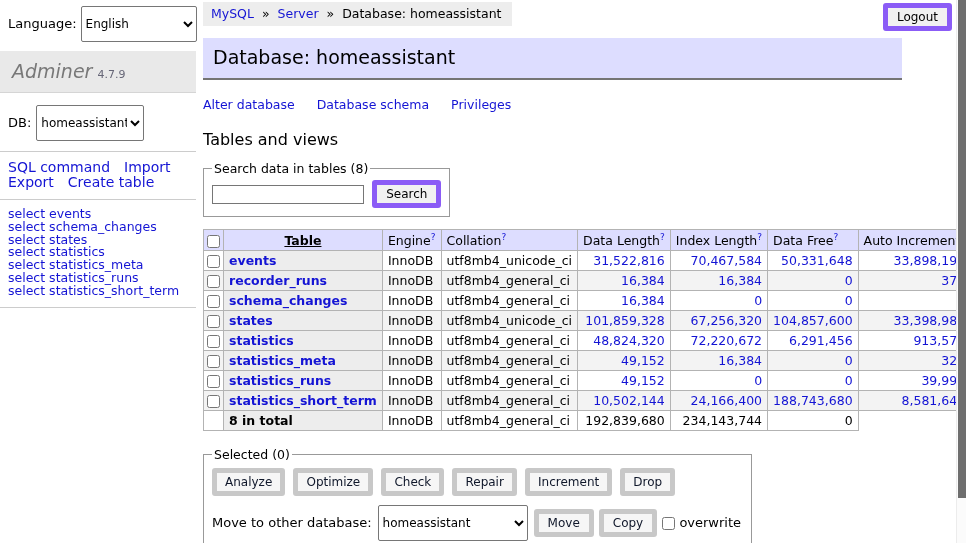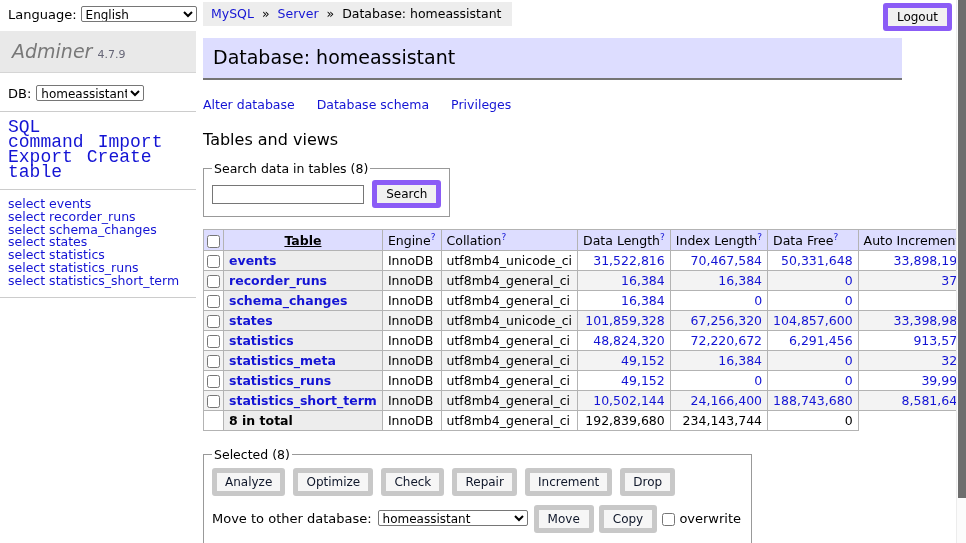--- a/index.html
+++ b/index.html
@@ -21,34 +21,34 @@
   }
   .scrollbar-thumb { position: absolute; top: 0; left: 1px; width: 9px; height: 498px; background: #6e6e6e; }
 
   
   #menu { position: absolute; left: 0; top: 0; width: 196px; }
   .lang-row { padding: 6px 8px 5px 8px; white-space: nowrap; }
   .lang-row label { margin-right: 4px; text-align: center; }
   select {
     font-family: "DejaVu Sans", "Liberation Sans", sans-serif;
     font-size: 12px; border: 1px solid #767676; background: #fff;
-    height: 16px; border-radius: 2px;
+    height: 36px; border-radius: 2px;
   }
   .lang-select { width: 116px; }
   h1.brand {
     margin: 4px 0 0 0; padding: 9px 12px 10px 12px;
     background: #e9e9e9; border-bottom: 1px solid #d5d5d5;
     font-size: 19px; font-weight: normal; font-style: italic; color: #787878;
   }
   h1.brand .version { font-size: 11px; font-style: normal; color: #667; margin-left: 5px; }
   .db-row { padding: 12px 8px 10px 8px; white-space: nowrap; }
   .db-row .db-label { margin-right: 5px; }
   .db-select { width: 108px; }
   .menu-hr { border: 0; border-top: 1px solid #ccc; margin: 0 0 0 0; }
-  .menu-actions { padding: 8px 8px 9px 8px; line-height: 15px; font-size: 18px; font-family: Liberation Mono, monospace; }
+  .menu-actions { padding: 8px 8px 9px 8px; line-height: 15px; font-size: 14px; }
   .menu-actions a { margin-right: 14px; }
   .table-links { padding: 8px 8px 9px 8px; }
   .table-links a { display: block; font-size: 12.5px; line-height: 12.8px; white-space: nowrap; }
 
   
   #content { margin-left: 203px; margin-right: 64px; position: relative; }
   .topline { height: 26px; }
   .breadcrumb {
     display: inline-block; background: #ededed; padding: 4px 10px 5px 8px;
     margin-top: 2px; font-size: 12.5px; white-space: nowrap;
@@ -127,24 +127,24 @@
     <span class="db-label">DB:</span><select class="db-select"><option>homeassistant</option></select>
   </div>
   <hr class="menu-hr">
   <div class="menu-actions">
     <a href="#">SQL command</a><a href="#">Import</a><br>
     <a href="#">Export</a><a href="#">Create table</a>
   </div>
   <hr class="menu-hr">
   <div class="table-links">
     <a href="#">select events</a>
-    <a href="#">select recorder_runs</a>
     <a href="#">select schema_changes</a>
     <a href="#">select states</a>
     <a href="#">select statistics</a>
+    <a href="#">select statistics_meta</a>
     <a href="#">select statistics_runs</a>
     <a href="#">select statistics_short_term</a>
   </div>
   <hr class="menu-hr">
 </div>
 
 <div id="content">
 
   <div class="topline">
     <span class="breadcrumb">
@@ -277,21 +277,21 @@
         <td>utf8mb4_general_ci</td>
         <td class="num">192,839,680</td>
         <td class="num">234,143,744</td>
         <td class="num">0</td>
         <td class="noborder" colspan="3"></td>
       </tr>
     </tfoot>
   </table>
 
   <fieldset class="selected-fieldset">
-    <legend>Selected (8)</legend>
+    <legend>Selected (0)</legend>
     <div class="selected-buttons">
       <button disabled="">Analyze</button>
       <button disabled="">Optimize</button>
       <button disabled="">Check</button>
       <button disabled="">Repair</button>
       <button disabled="">Increment</button>
       <button disabled="">Drop</button>
     </div>
     <div class="move-row">
       <span class="move-label">Move to other database:</span><select class="move-select"><option>homeassistant</option></select><button disabled="">Move</button><button disabled="">Copy</button><input type="checkbox" style=""> <span class="overwrite-label">overwrite</span>

